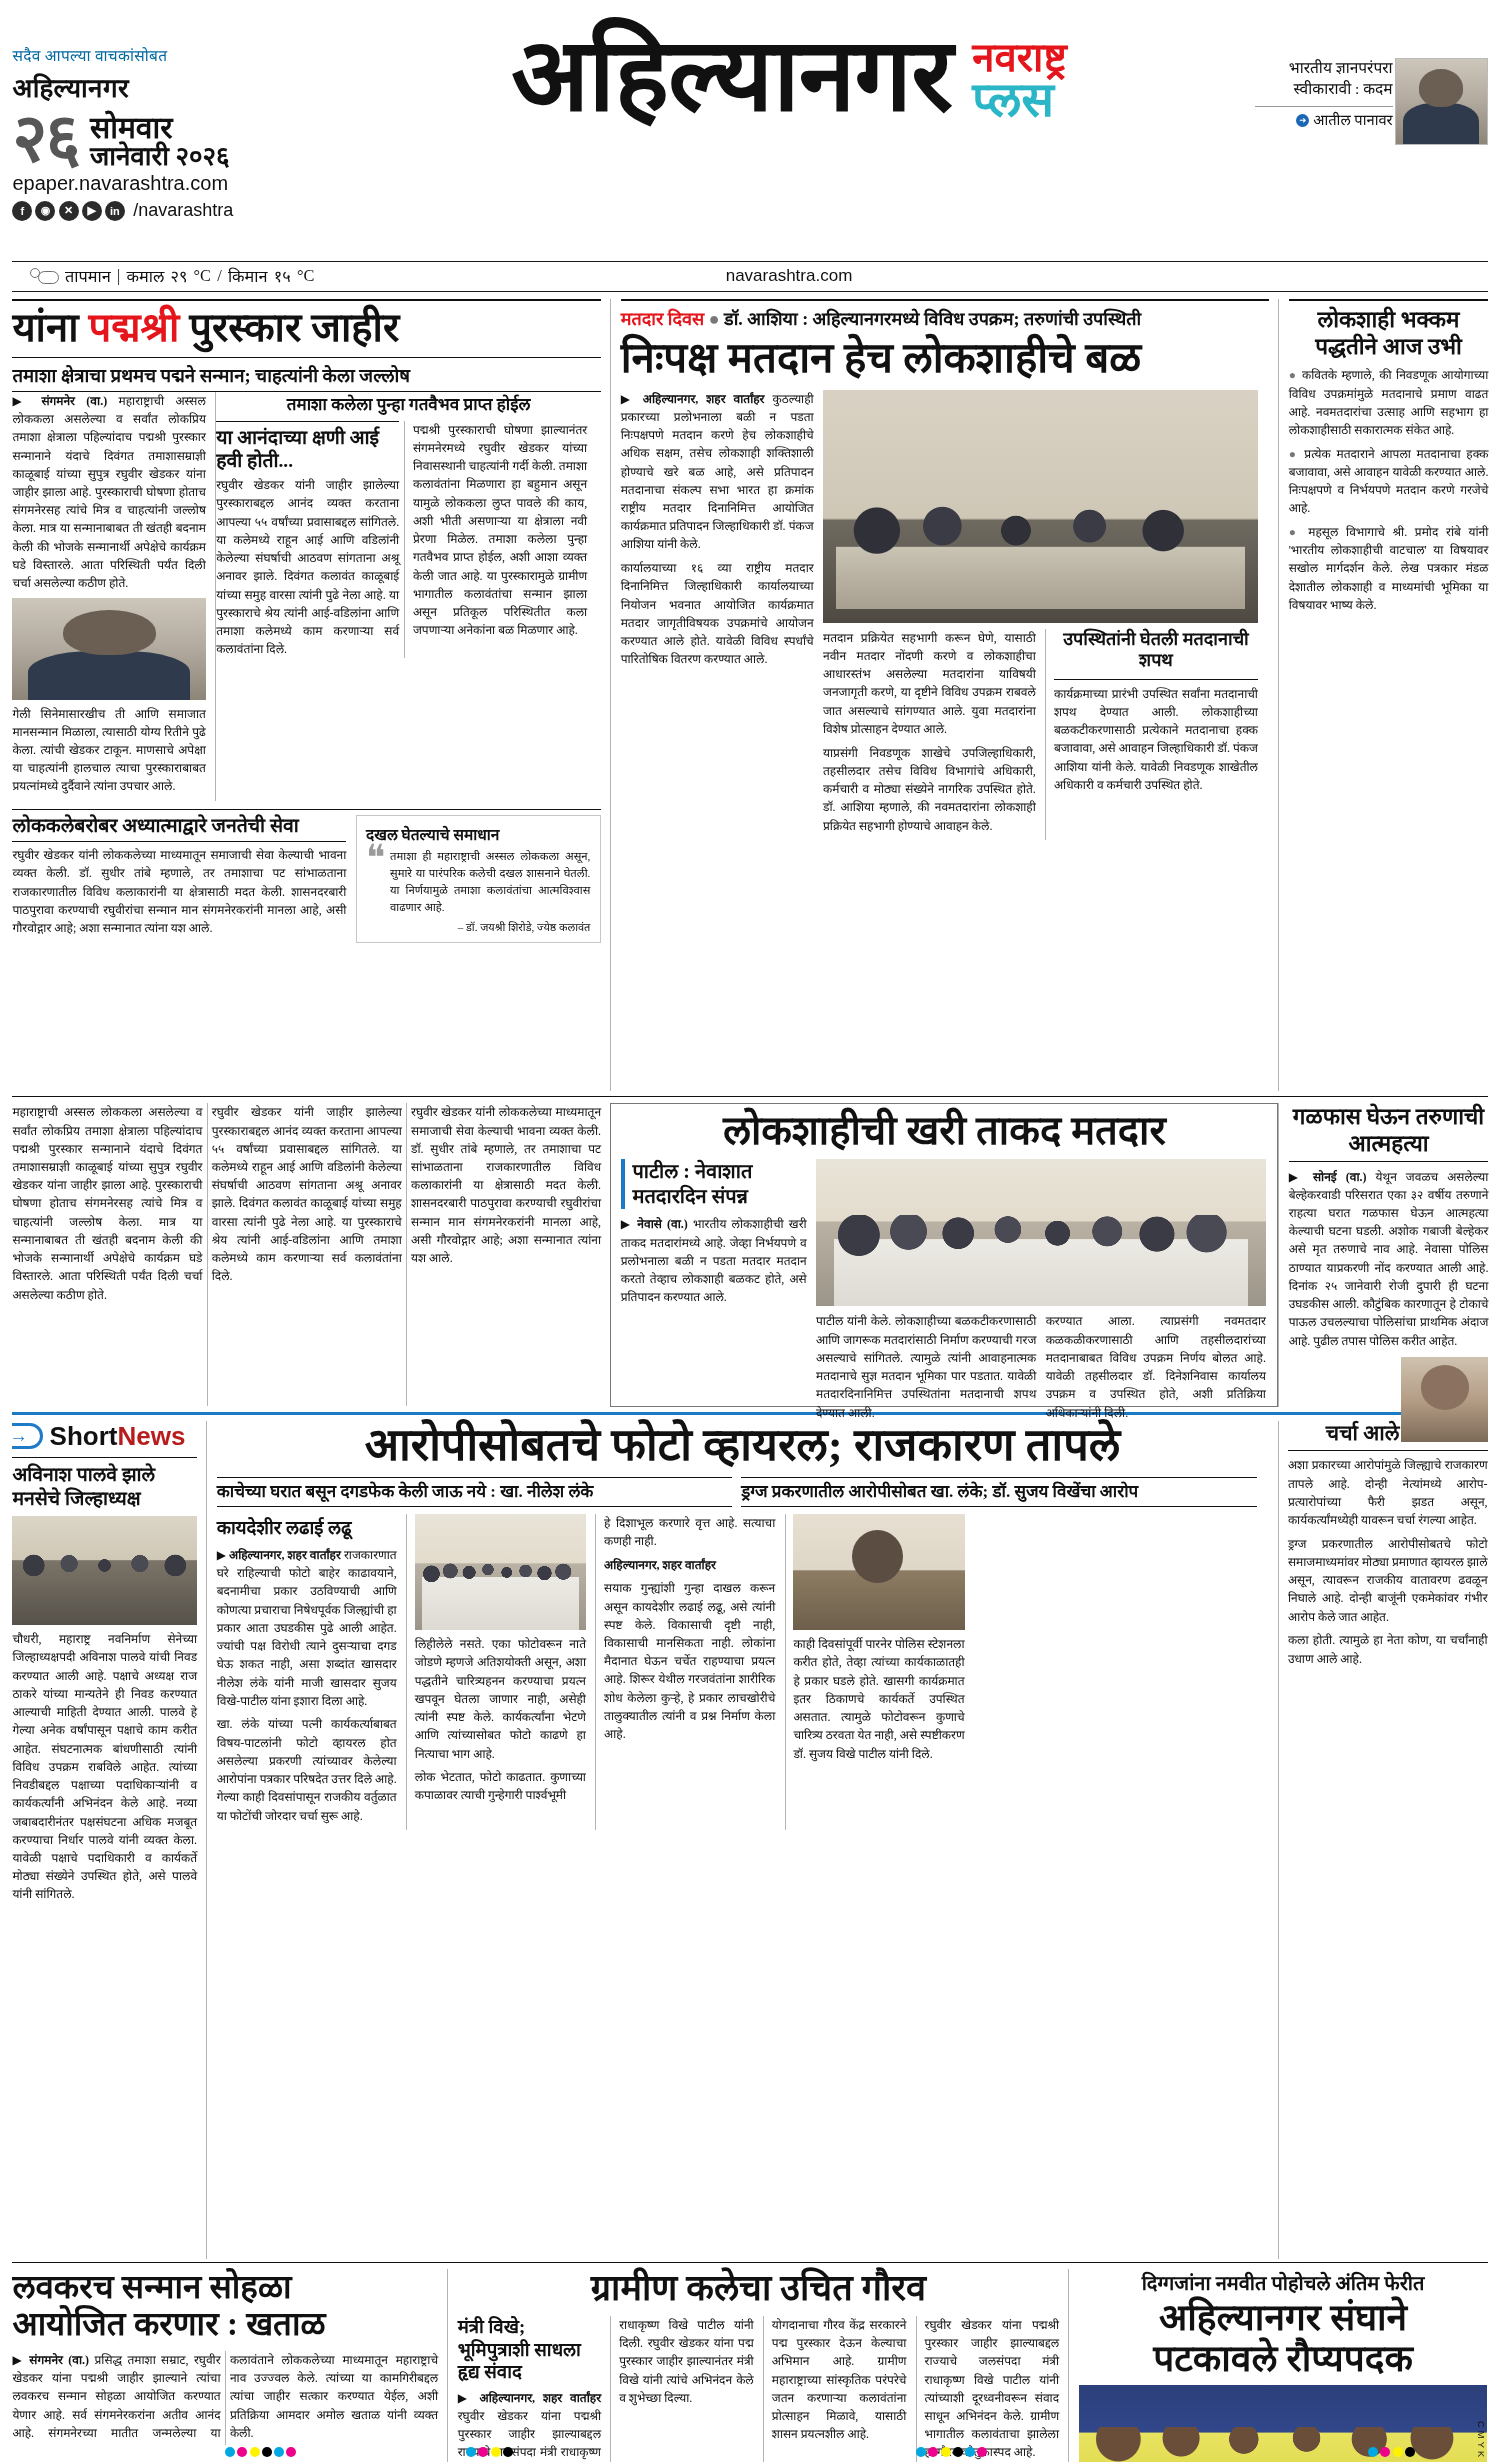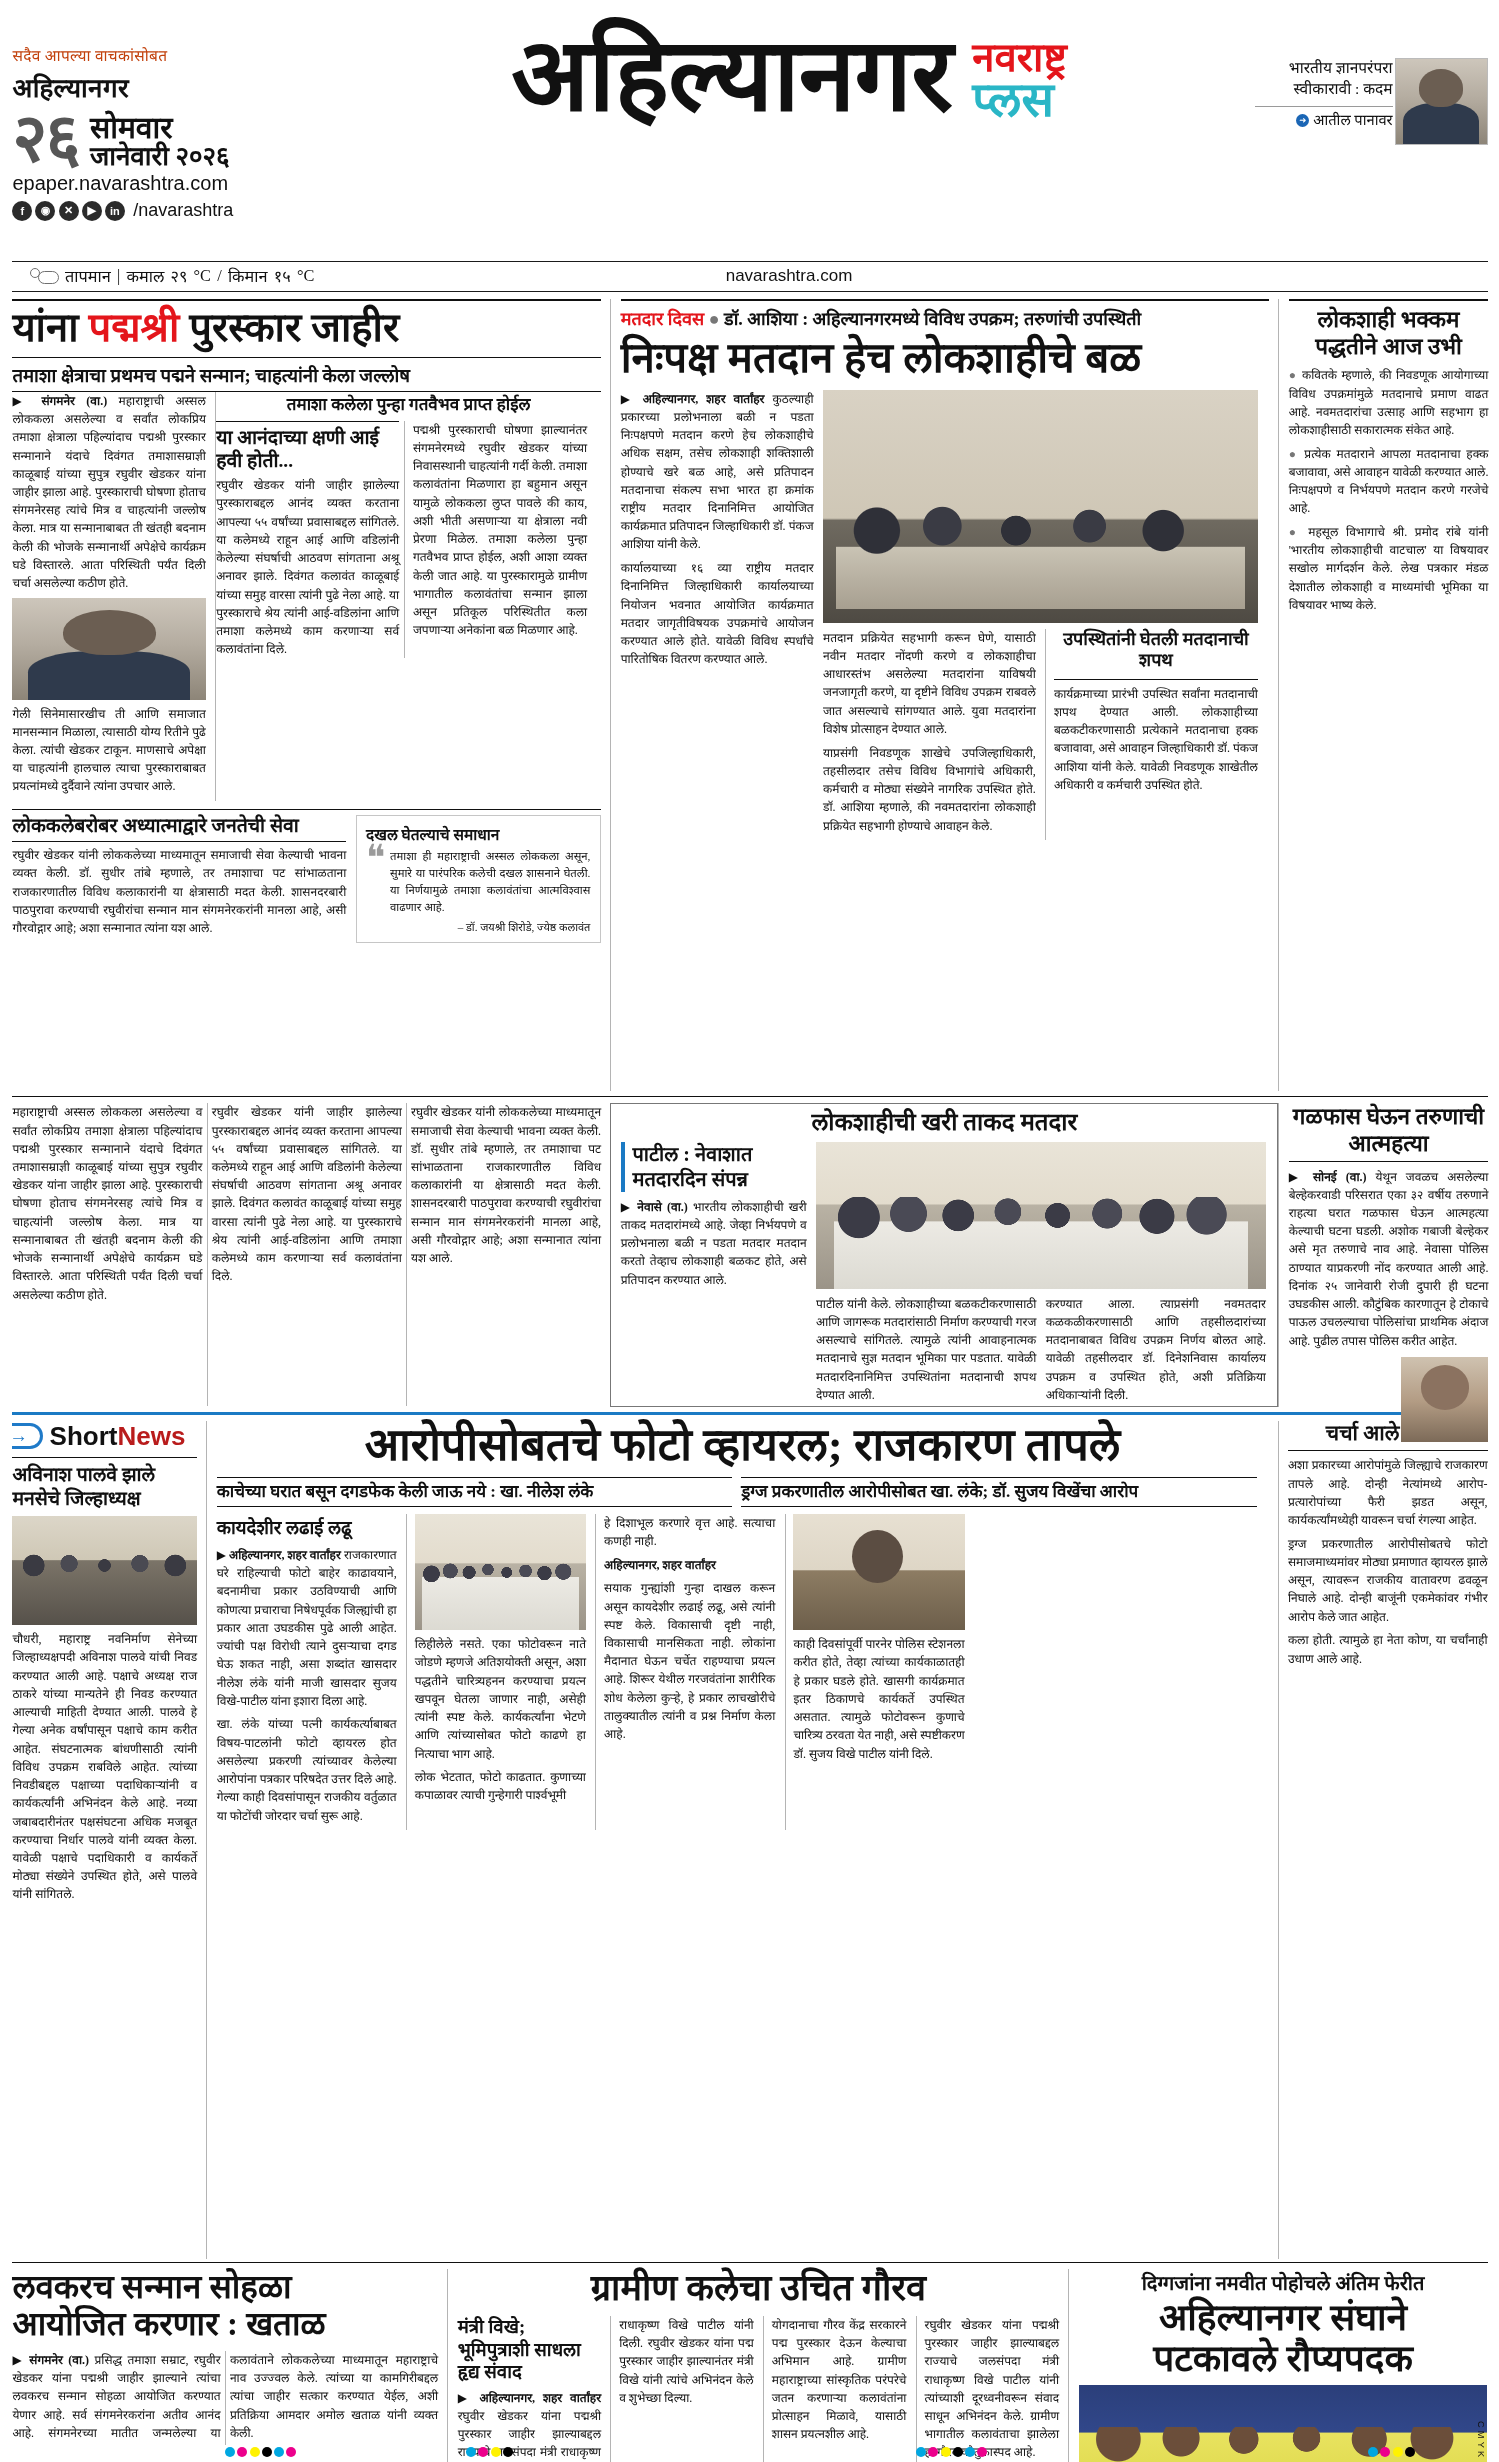--- a/index.html
+++ b/index.html
@@ -8,21 +8,21 @@
   body {
     font-family: "Liberation Serif", "DejaVu Serif", serif;
     width:1500px; height:2462px; margin:0 auto;
     background:#ffffff; color:#111; position:relative; overflow:hidden;
   }
   .page { width:1500px; height:2462px; padding:11px 12.4px 4.7px 12.4px; position:relative; }
 
   
   .masthead { display:flex; align-items:flex-start; height:248px; position:relative; }
   .mh-left { width:311px; padding-top:33px; flex:none; }
-  .mh-tagline { font-size:15.5px; color:#c2410c; letter-spacing:0.3px; font-family:"Liberation Serif",serif;}
+  .mh-tagline { font-size:15.5px; color:#0369a1; letter-spacing:0.3px; font-family:"Liberation Serif",serif;}
   .mh-city { font-size:26px; font-weight:bold; margin-top:3.1px; letter-spacing:0.4px; }
   .mh-daterow { display:flex; align-items:flex-start; margin-top:3.1px; }
   .mh-bigdate { font-size:67px; font-weight:bold; color:#575757; line-height:.92; letter-spacing:-1.6px;}
   .mh-dow { margin-left:11px; padding-top:4.7px; }
   .mh-dow .d1 { font-size:30px; font-weight:bold; line-height:1.02;}
   .mh-dow .d2 { font-size:26px; font-weight:bold; line-height:1.05; white-space:nowrap;}
   .mh-epaper { font-size:20px; margin-top:1.6px; font-family:"Liberation Sans",sans-serif;}
   .mh-social { display:flex; align-items:center; gap:3.1px; margin-top:4.7px;}
   .soc { width:20px;height:20px;border-radius:50%;background:#2b2b2b;color:#fff;
          display:flex;align-items:center;justify-content:center;font-size:11px;
@@ -298,21 +298,21 @@
 
     <div style="width:598px; flex:none; padding-right:9.3px;">
       <div class="body-col" style="column-count:3; column-gap:9.3px; column-rule:0.8px solid #b4b4b4; height:303px;">
         <p>महाराष्ट्राची अस्सल लोककला असलेल्या व सर्वांत लोकप्रिय तमाशा क्षेत्राला पहिल्यांदाच पद्मश्री पुरस्कार सन्मानाने यंदाचे दिवंगत तमाशासम्राज्ञी काळूबाई यांच्या सुपुत्र रघुवीर खेडकर यांना जाहीर झाला आहे. पुरस्काराची घोषणा होताच संगमनेरसह त्यांचे मित्र व चाहत्यांनी जल्लोष केला. मात्र या सन्मानाबाबत ती खंतही बदनाम केली की भोजके सन्मानार्थी अपेक्षेचे कार्यक्रम घडे विस्तारले. आता परिस्थिती पर्यंत दिली चर्चा असलेल्या कठीण होते.</p>
         <p>रघुवीर खेडकर यांनी जाहीर झालेल्या पुरस्काराबद्दल आनंद व्यक्त करताना आपल्या ५५ वर्षांच्या प्रवासाबद्दल सांगितले. या कलेमध्ये राहून आई आणि वडिलांनी केलेल्या संघर्षाची आठवण सांगताना अश्रू अनावर झाले. दिवंगत कलावंत काळूबाई यांच्या समुह वारसा त्यांनी पुढे नेला आहे. या पुरस्काराचे श्रेय त्यांनी आई-वडिलांना आणि तमाशा कलेमध्ये काम करणाऱ्या सर्व कलावंतांना दिले.</p>
         <p>रघुवीर खेडकर यांनी लोककलेच्या माध्यमातून समाजाची सेवा केल्याची भावना व्यक्त केली. डॉ. सुधीर तांबे म्हणाले, तर तमाशाचा पट सांभाळताना राजकारणातील विविध कलाकारांनी या क्षेत्रासाठी मदत केली. शासनदरबारी पाठपुरावा करण्याची रघुवीरांचा सन्मान मान संगमनेरकरांनी मानला आहे, असी गौरवोद्गार आहे; अशा सन्मानात त्यांना यश आले.</p>
       </div>
     </div>
 
     <div style="width:668px; flex:none; padding:0 9.3px; border:0.8px solid #777;">
-      <div class="hl" style="font-size:24px; line-height:1.1; text-align:center; margin-top:4.7px;">लोकशाहीची खरी ताकद मतदार</div>
+      <div class="hl" style="font-size:40px; line-height:1.1; text-align:center; margin-top:4.7px;">लोकशाहीची खरी ताकद मतदार</div>
       <div style="display:flex; gap:9.3px; margin-top:6.2px;">
         <div style="width:186px;">
           <div class="bluebar hl" style="font-size:20px; line-height:1.25;">पाटील : नेवाशात मतदारदिन संपन्न</div>
           <div class="body-col" style="margin-top:6.2px;">
             <p><span class="lead-marker">▶ </span><b>नेवासे (वा.)</b> <span>भारतीय लोकशाहीची खरी ताकद मतदारांमध्ये आहे. जेव्हा निर्भयपणे व प्रलोभनाला बळी न पडता मतदार मतदान करतो तेव्हाच लोकशाही बळकट होते, असे प्रतिपादन करण्यात आले.</span></p>
           </div>
         </div>
         <div style="width:450px;">
           <div class="ph people" style="width:100%; height:147px;"></div>
           <div class="body-col" style="column-count:2; column-gap:9.3px; margin-top:6.2px;">

